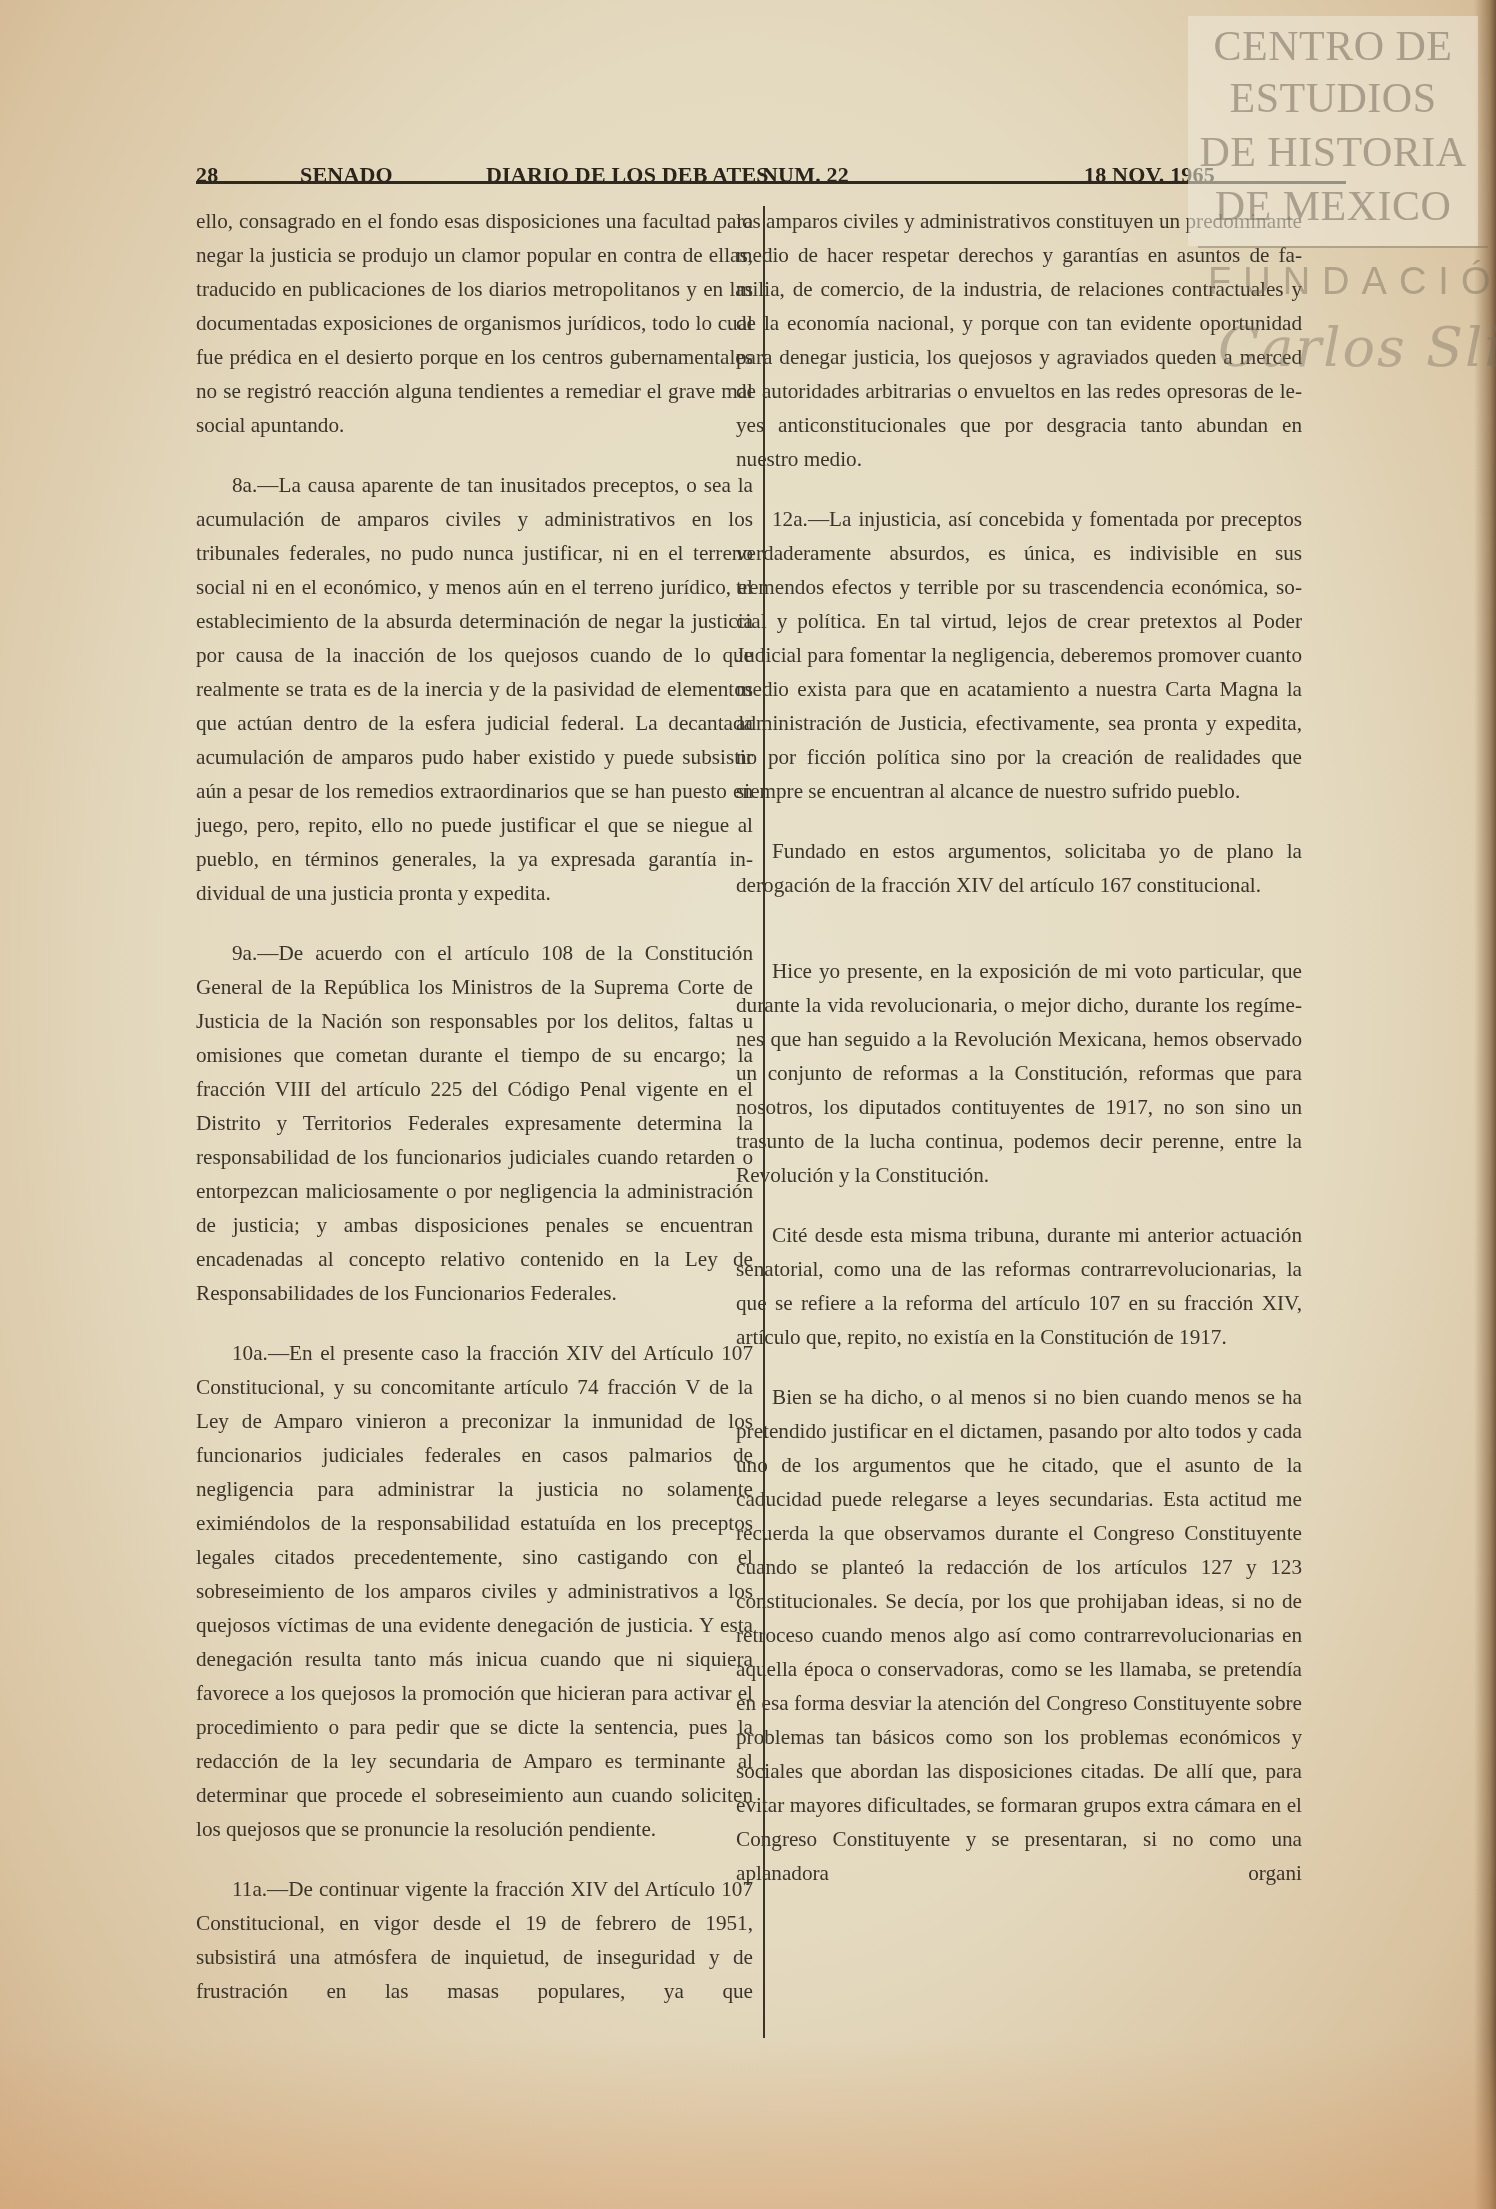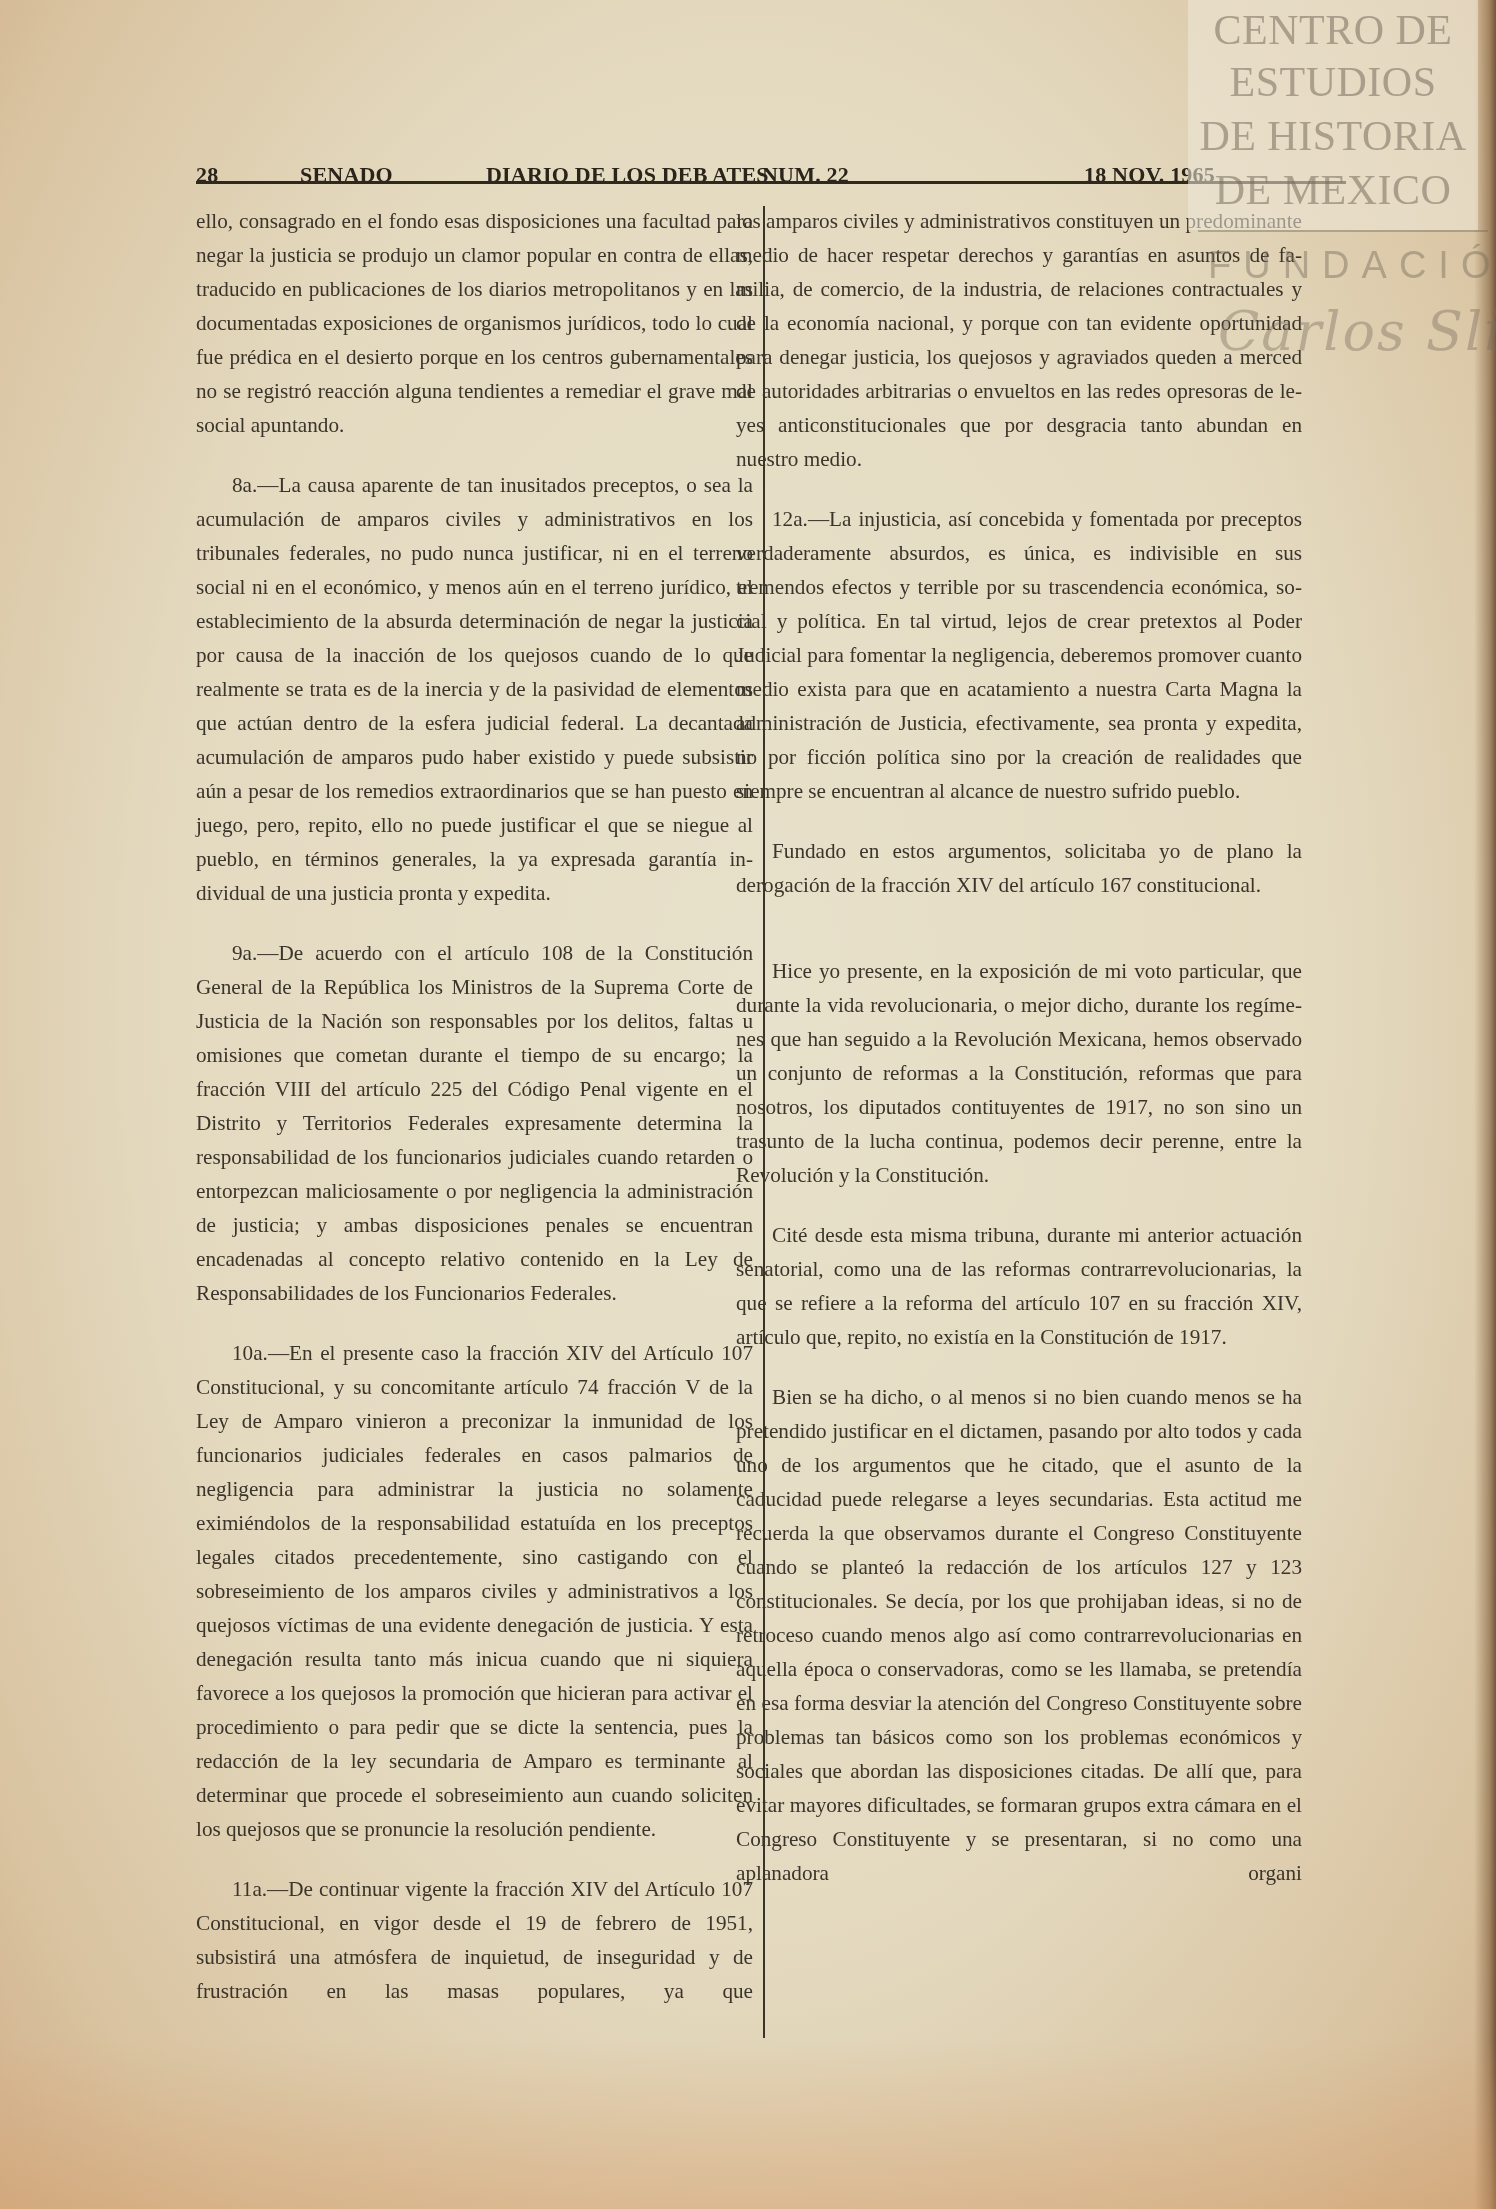--- a/index.html
+++ b/index.html
@@ -47,21 +47,21 @@
   }
   .col-left { left: 196px; width: 557px; }
   .col-right { left: 736px; width: 566px; }
   .col p { margin: 0 0 26px 0; text-indent: 0; }
   .col p.indent { text-indent: 36px; }
   .col p.first { text-indent: 0; }
   .col p.last { text-align-last: justify; margin-bottom: 0; }
   .col-right p.gap-extra { margin-bottom: 52px; }
 
   .watermark {
-    position: absolute; top: 0; right: 8px; width: 300px; height: 380px;
+    position: absolute; top: 16px; right: 8px; width: 300px; height: 380px;
     pointer-events: none;
   }
   .wm-box {
     position: absolute; left: 0; top: 0; width: 290px; height: 230px;
     background: rgba(238,233,218,0.55);
   }
   .wm-line {
     position: absolute; left: 0; width: 290px; text-align: center;
     font-family: "Liberation Serif", serif; font-size: 42px;
     color: rgba(120,108,92,0.55); letter-spacing: 0.5px; white-space: nowrap;

